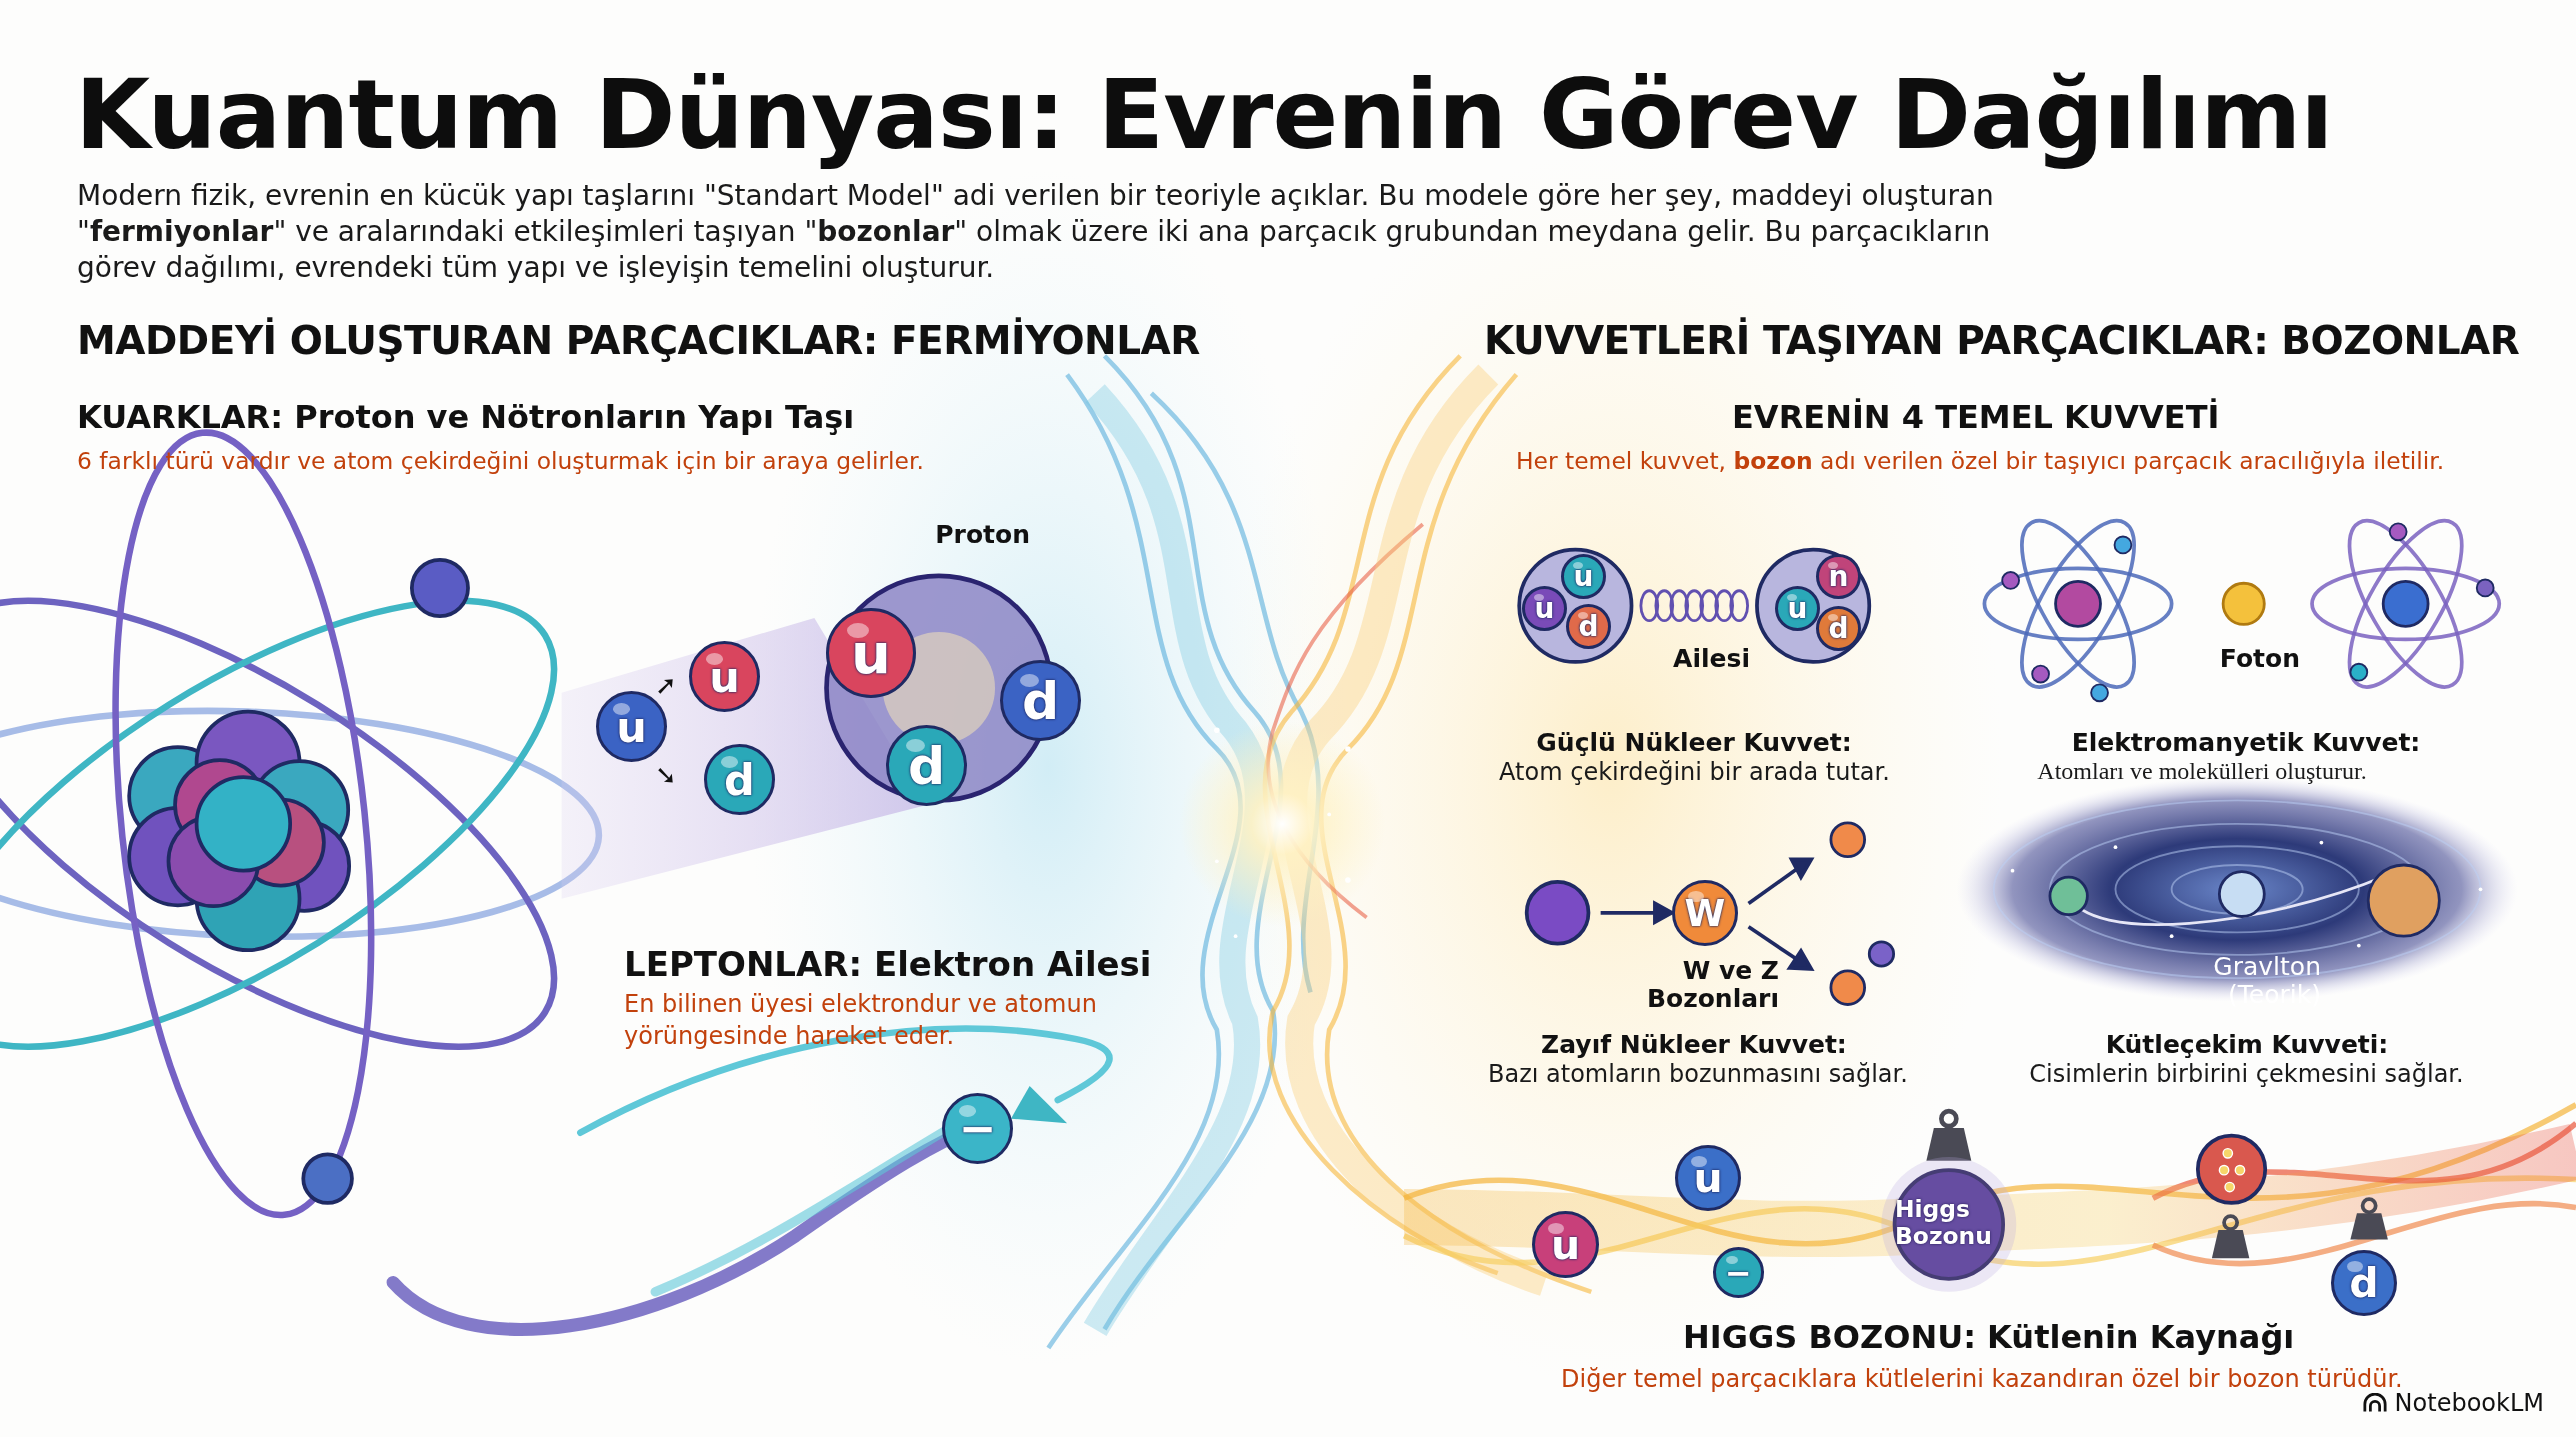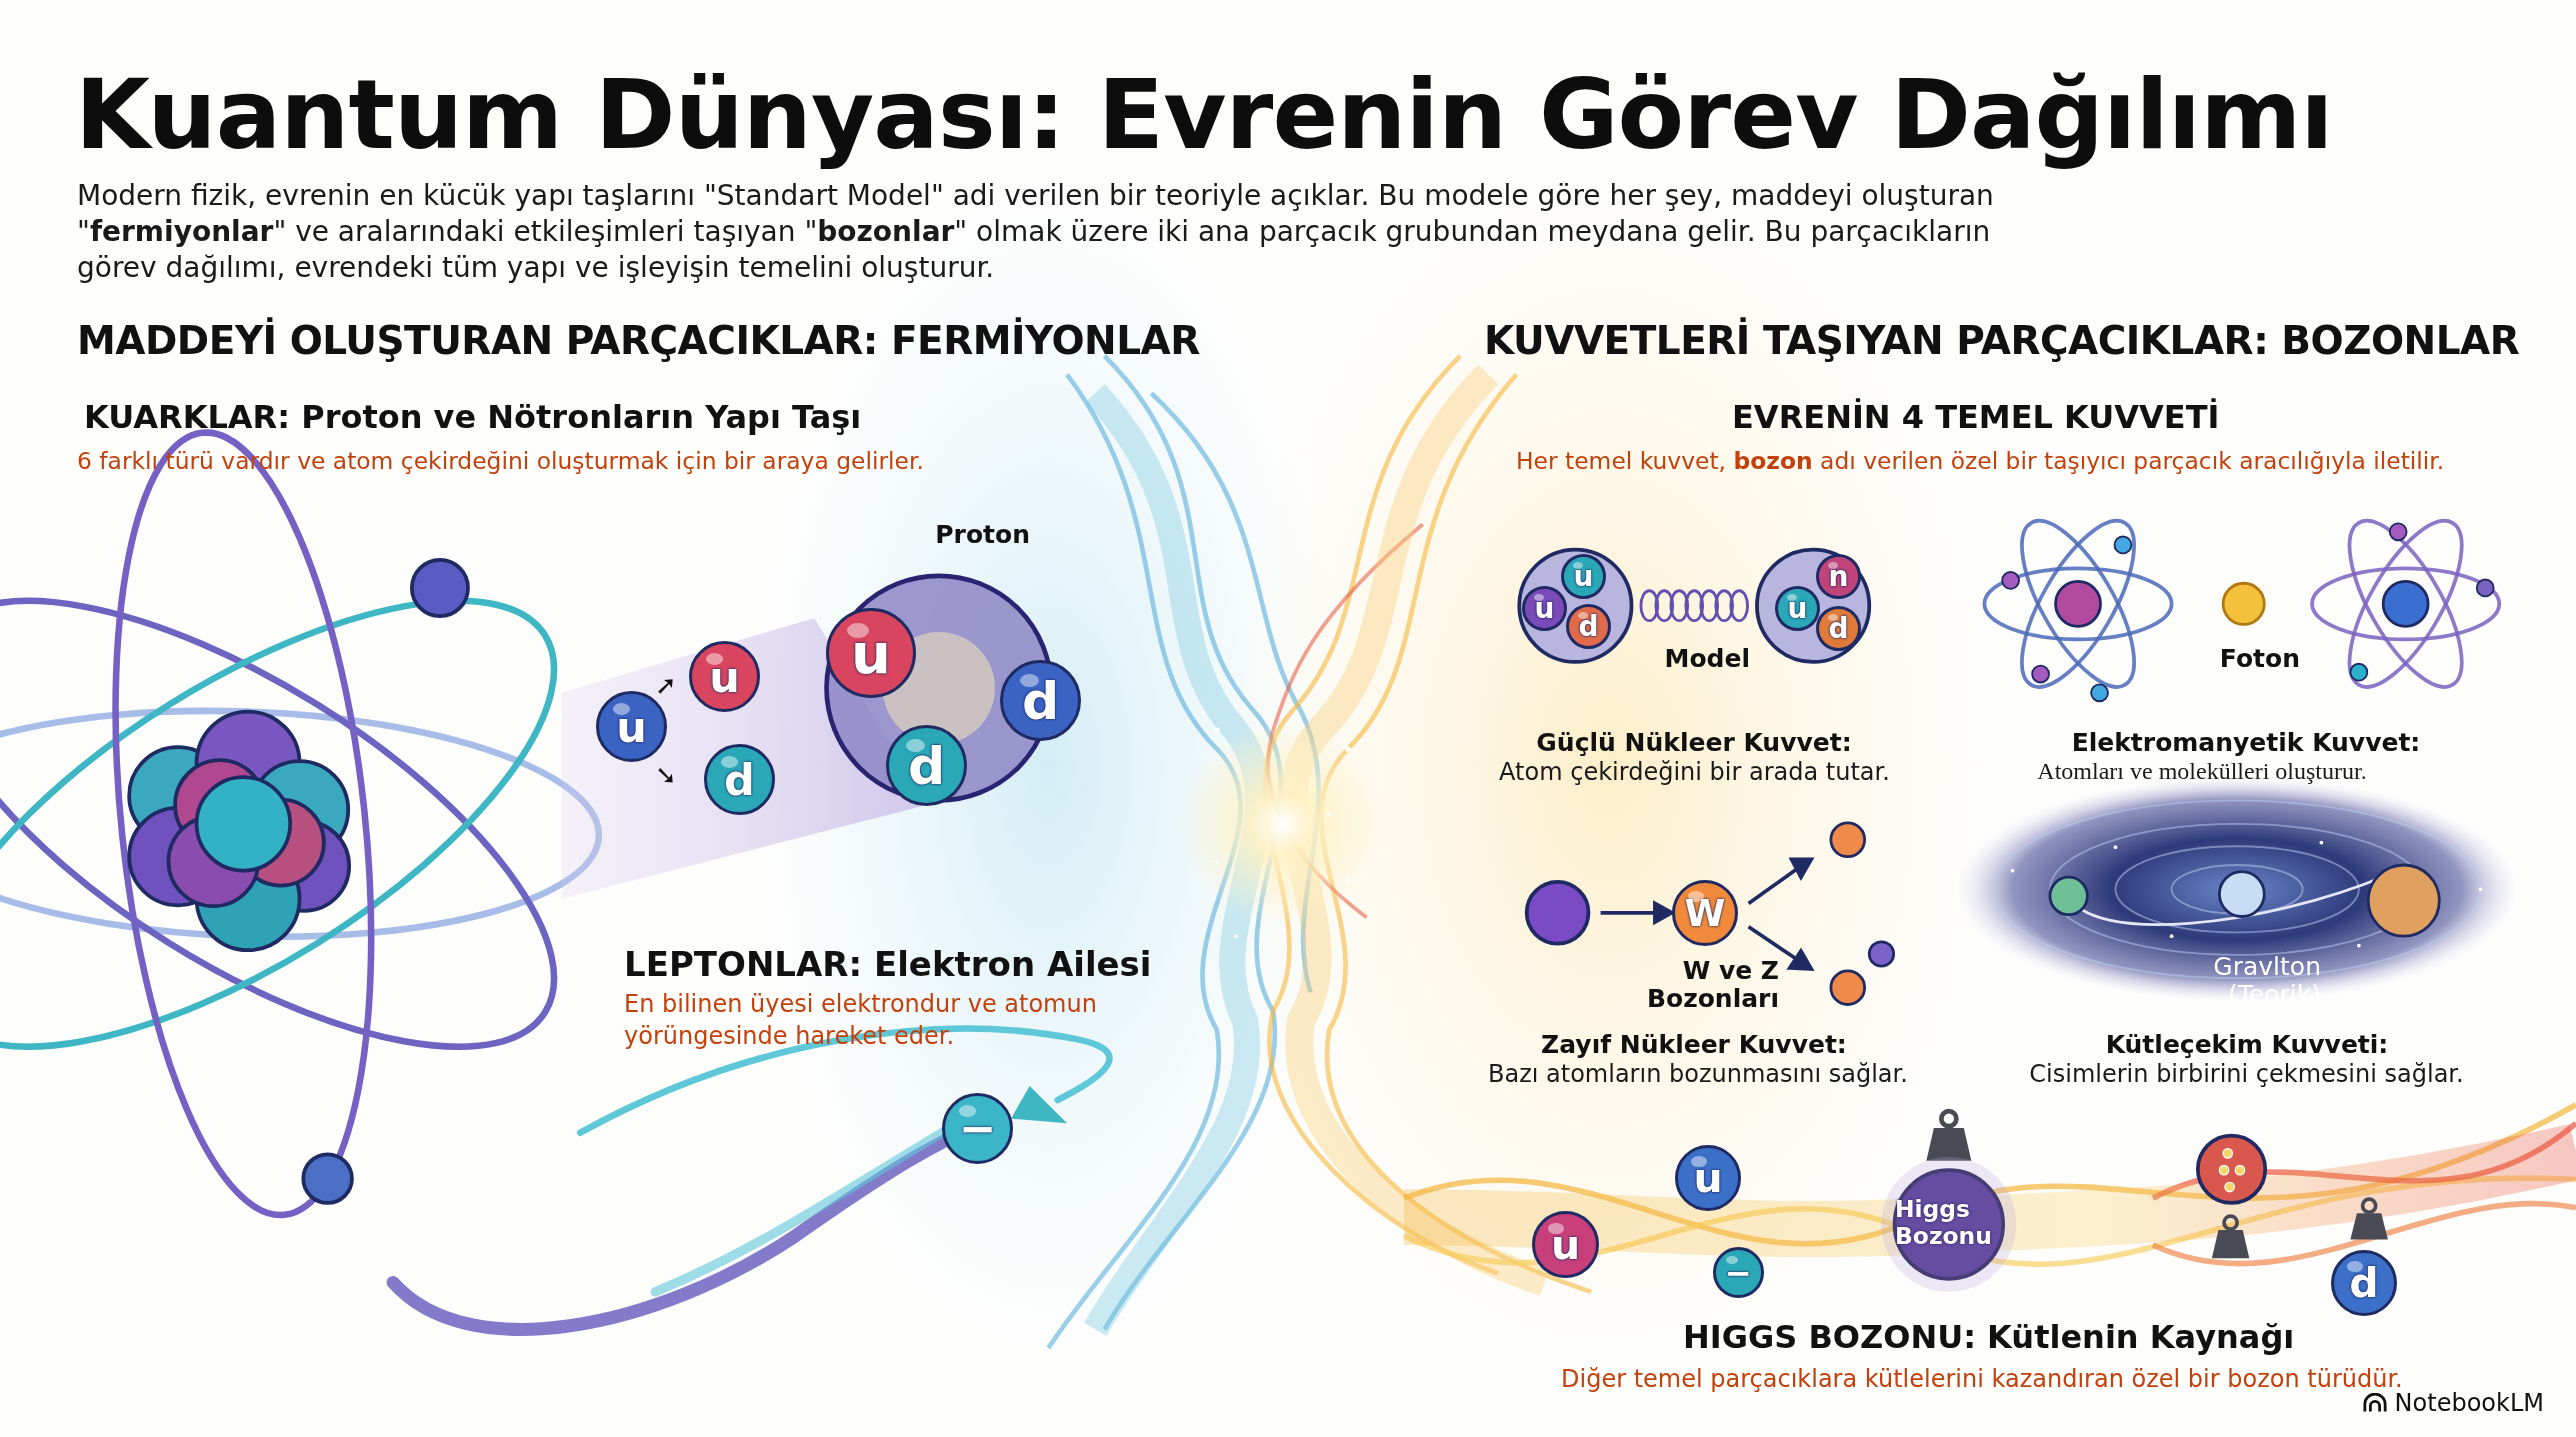--- a/index.html
+++ b/index.html
@@ -230,21 +230,21 @@
 
 <div class="abs title">Kuantum Dünyası: Evrenin Görev Dağılımı</div>
 
 <div class="abs intro">
   <div>Modern fizik, evrenin en kücük yapı taşlarını "Standart Model" adi verilen bir teoriyle açıklar. Bu modele göre her şey, maddeyi oluşturan</div>
   <div><span>"</span><b>fermiyonlar</b><span>" ve aralarındaki etkileşimleri taşıyan "</span><b>bozonlar</b><span>" olmak üzere iki ana parçacık grubundan meydana gelir. Bu parçacıkların</span></div>
   <div>görev dağılımı, evrendeki tüm yapı ve işleyişin temelini oluşturur.</div>
 </div>
 
 <div class="abs sec-h" style="left:77px; top:318px;">MADDEYİ OLUŞTURAN PARÇACIKLAR: FERMİYONLAR</div>
-<div class="abs sub-h" style="left:77px; top:398px;margin-left:7px;">KUARKLAR: Proton ve Nötronların Yapı Taşı</div>
+<div class="abs sub-h" style="left:77px; top:398px;">KUARKLAR: Proton ve Nötronların Yapı Taşı</div>
 <div class="abs desc" style="left:77px; top:447px;">6 farklı türü vardır ve atom çekirdeğini oluşturmak için bir araya gelirler.</div>
 
 <div class="abs lbl" style="left:899px; top:520px; width:131px;">Proton</div>
 
 <div class="ball" style="left:596px; top:691px; width:71px; height:71px; background:#3b63c4; font-size:43px;">u</div>
 <div class="abs" style="left:655px; top:670px; font-size:26px; color:#111;">➚</div>
 <div class="abs" style="left:655px; top:760px; font-size:26px; color:#111;">➘</div>
 <div class="ball" style="left:689px; top:641px; width:71px; height:71px; background:#d9455e; font-size:43px;">u</div>
 <div class="ball" style="left:704px; top:744px; width:71px; height:71px; background:#2aa8b8; font-size:43px;">d</div>
 
@@ -260,21 +260,21 @@
 <div class="abs sec-h" style="left:1484px; top:318px;">KUVVETLERİ TAŞIYAN PARÇACIKLAR: BOZONLAR</div>
 <div class="abs sub-h" style="left:1732px; top:398px;">EVRENİN 4 TEMEL KUVVETİ</div>
 <div class="abs desc" style="left:1516px; top:447px;"><span>Her temel kuvvet, </span><b>bozon</b><span> adı verilen özel bir taşıyıcı parçacık aracılığıyla iletilir.</span></div>
 
 <div class="ball" style="left:1522px; top:586px; width:45px; height:45px; background:#7a4bb8; font-size:28px;">u</div>
 <div class="ball" style="left:1561px; top:554px; width:45px; height:45px; background:#2aa8b8; font-size:28px;">u</div>
 <div class="ball" style="left:1566px; top:604px; width:45px; height:45px; background:#e06a4a; font-size:28px;">d</div>
 <div class="ball" style="left:1775px; top:586px; width:45px; height:45px; background:#2aa8b8; font-size:28px;">u</div>
 <div class="ball" style="left:1816px; top:554px; width:45px; height:45px; background:#c0447a; font-size:28px;">n</div>
 <div class="ball" style="left:1816px; top:606px; width:45px; height:45px; background:#e07a3a; font-size:28px;">d</div>
-<div class="abs lbl" style="left:1638px; top:644px; width:112px;">Model</div>
+<div class="abs lbl" style="left:1638px; top:644px; width:112px;">Ailesi</div>
 <div class="abs cap-t" style="left:1516px; top:728px; width:356px;">Güçlü Nükleer Kuvvet:</div>
 <div class="abs cap-d" style="left:1498px; top:758px; width:393px;">Atom çekirdeğini bir arada tutar.</div>
 
 <div class="abs lbl" style="left:2188px; top:644px; width:112px;">Foton</div>
 <div class="abs cap-t" style="left:2059px; top:728px; width:374px;">Elektromanyetik Kuvvet:</div>
 <div class="abs cap-d" style="left:1996px; top:758px; width:412px;font-family:Liberation Serif, serif;">Atomları ve molekülleri oluşturur.</div>
 
 <div class="ball" style="left:1672px; top:880px; width:66px; height:66px; background:#f08a3a; font-size:37px;">W</div>
 <div class="abs lbl" style="left:1629px; top:957px; width:150px; line-height:28px;">
   <div>W ve Z</div>

